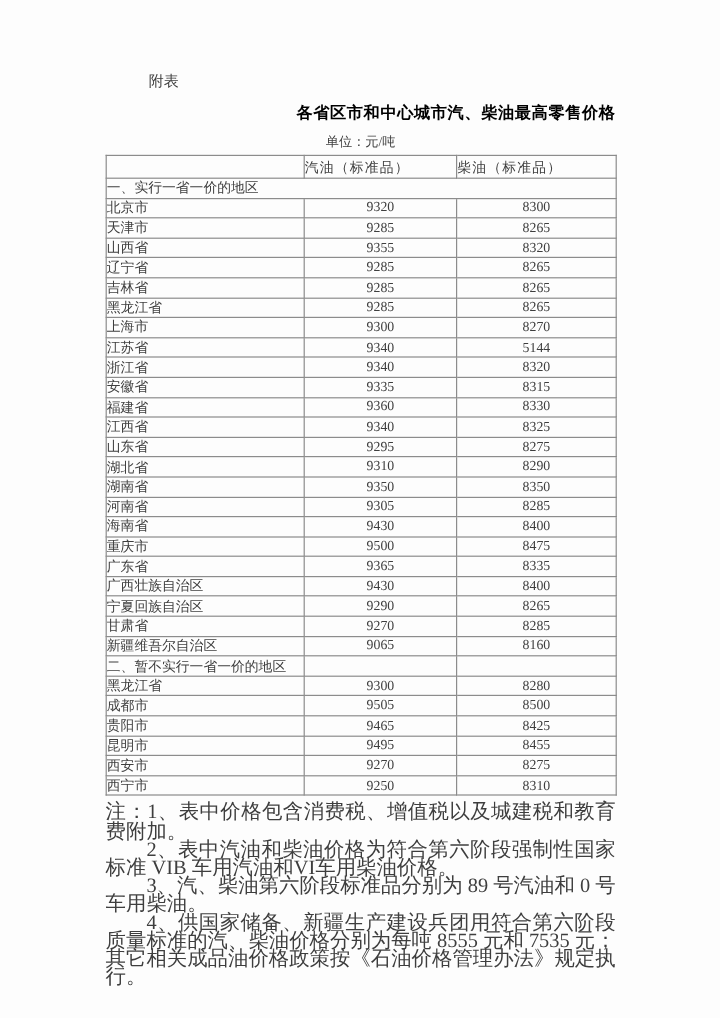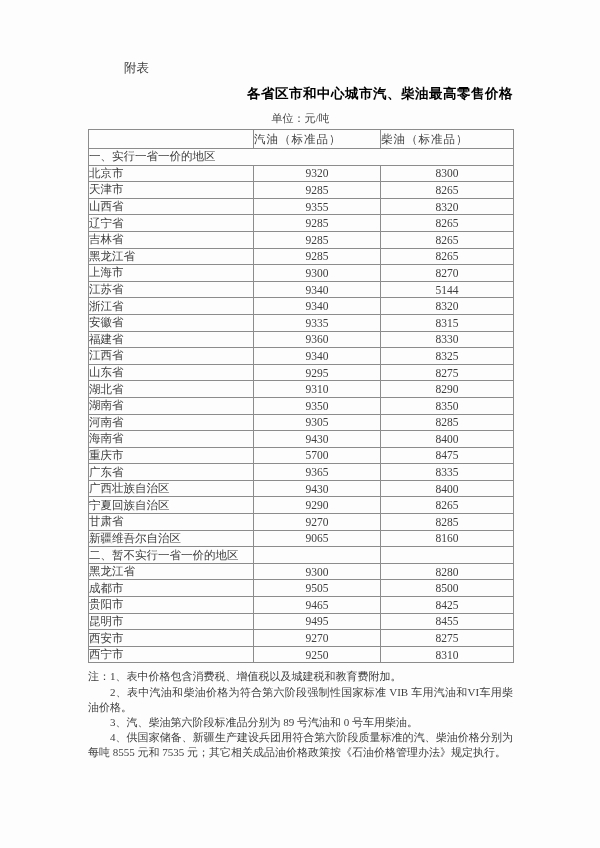--- a/index.html
+++ b/index.html
@@ -59,21 +59,21 @@
   }
   .col-region { width: 165px; }
   .col-gas    { width: 127px; }
   .col-diesel { width: 133px; }
   .region-cell { padding-left: 26px; }
   .section-cell { padding-left: 3px; }
   .num-cell { text-align: center; }
   .notes {
     width: 425px;
     margin-top: 6px;
-    font-size: 11px;
+    font-size: 17px;
     line-height: 15.2px;
   }
   .note {
     margin: 0;
     text-indent: 0;
     text-align: justify;
   }
   .note.indented {
     text-indent: 2em;
   }
@@ -186,21 +186,21 @@
           <td class="num-cell">9305</td>
           <td class="num-cell">8285</td>
         </tr>
         <tr>
           <td class="region-cell">海南省</td>
           <td class="num-cell">9430</td>
           <td class="num-cell">8400</td>
         </tr>
         <tr>
           <td class="region-cell">重庆市</td>
-          <td class="num-cell">5700</td>
+          <td class="num-cell">9500</td>
           <td class="num-cell">8475</td>
         </tr>
         <tr>
           <td class="region-cell">广东省</td>
           <td class="num-cell">9365</td>
           <td class="num-cell">8335</td>
         </tr>
         <tr>
           <td class="region-cell">广西壮族自治区</td>
           <td class="num-cell">9430</td>

